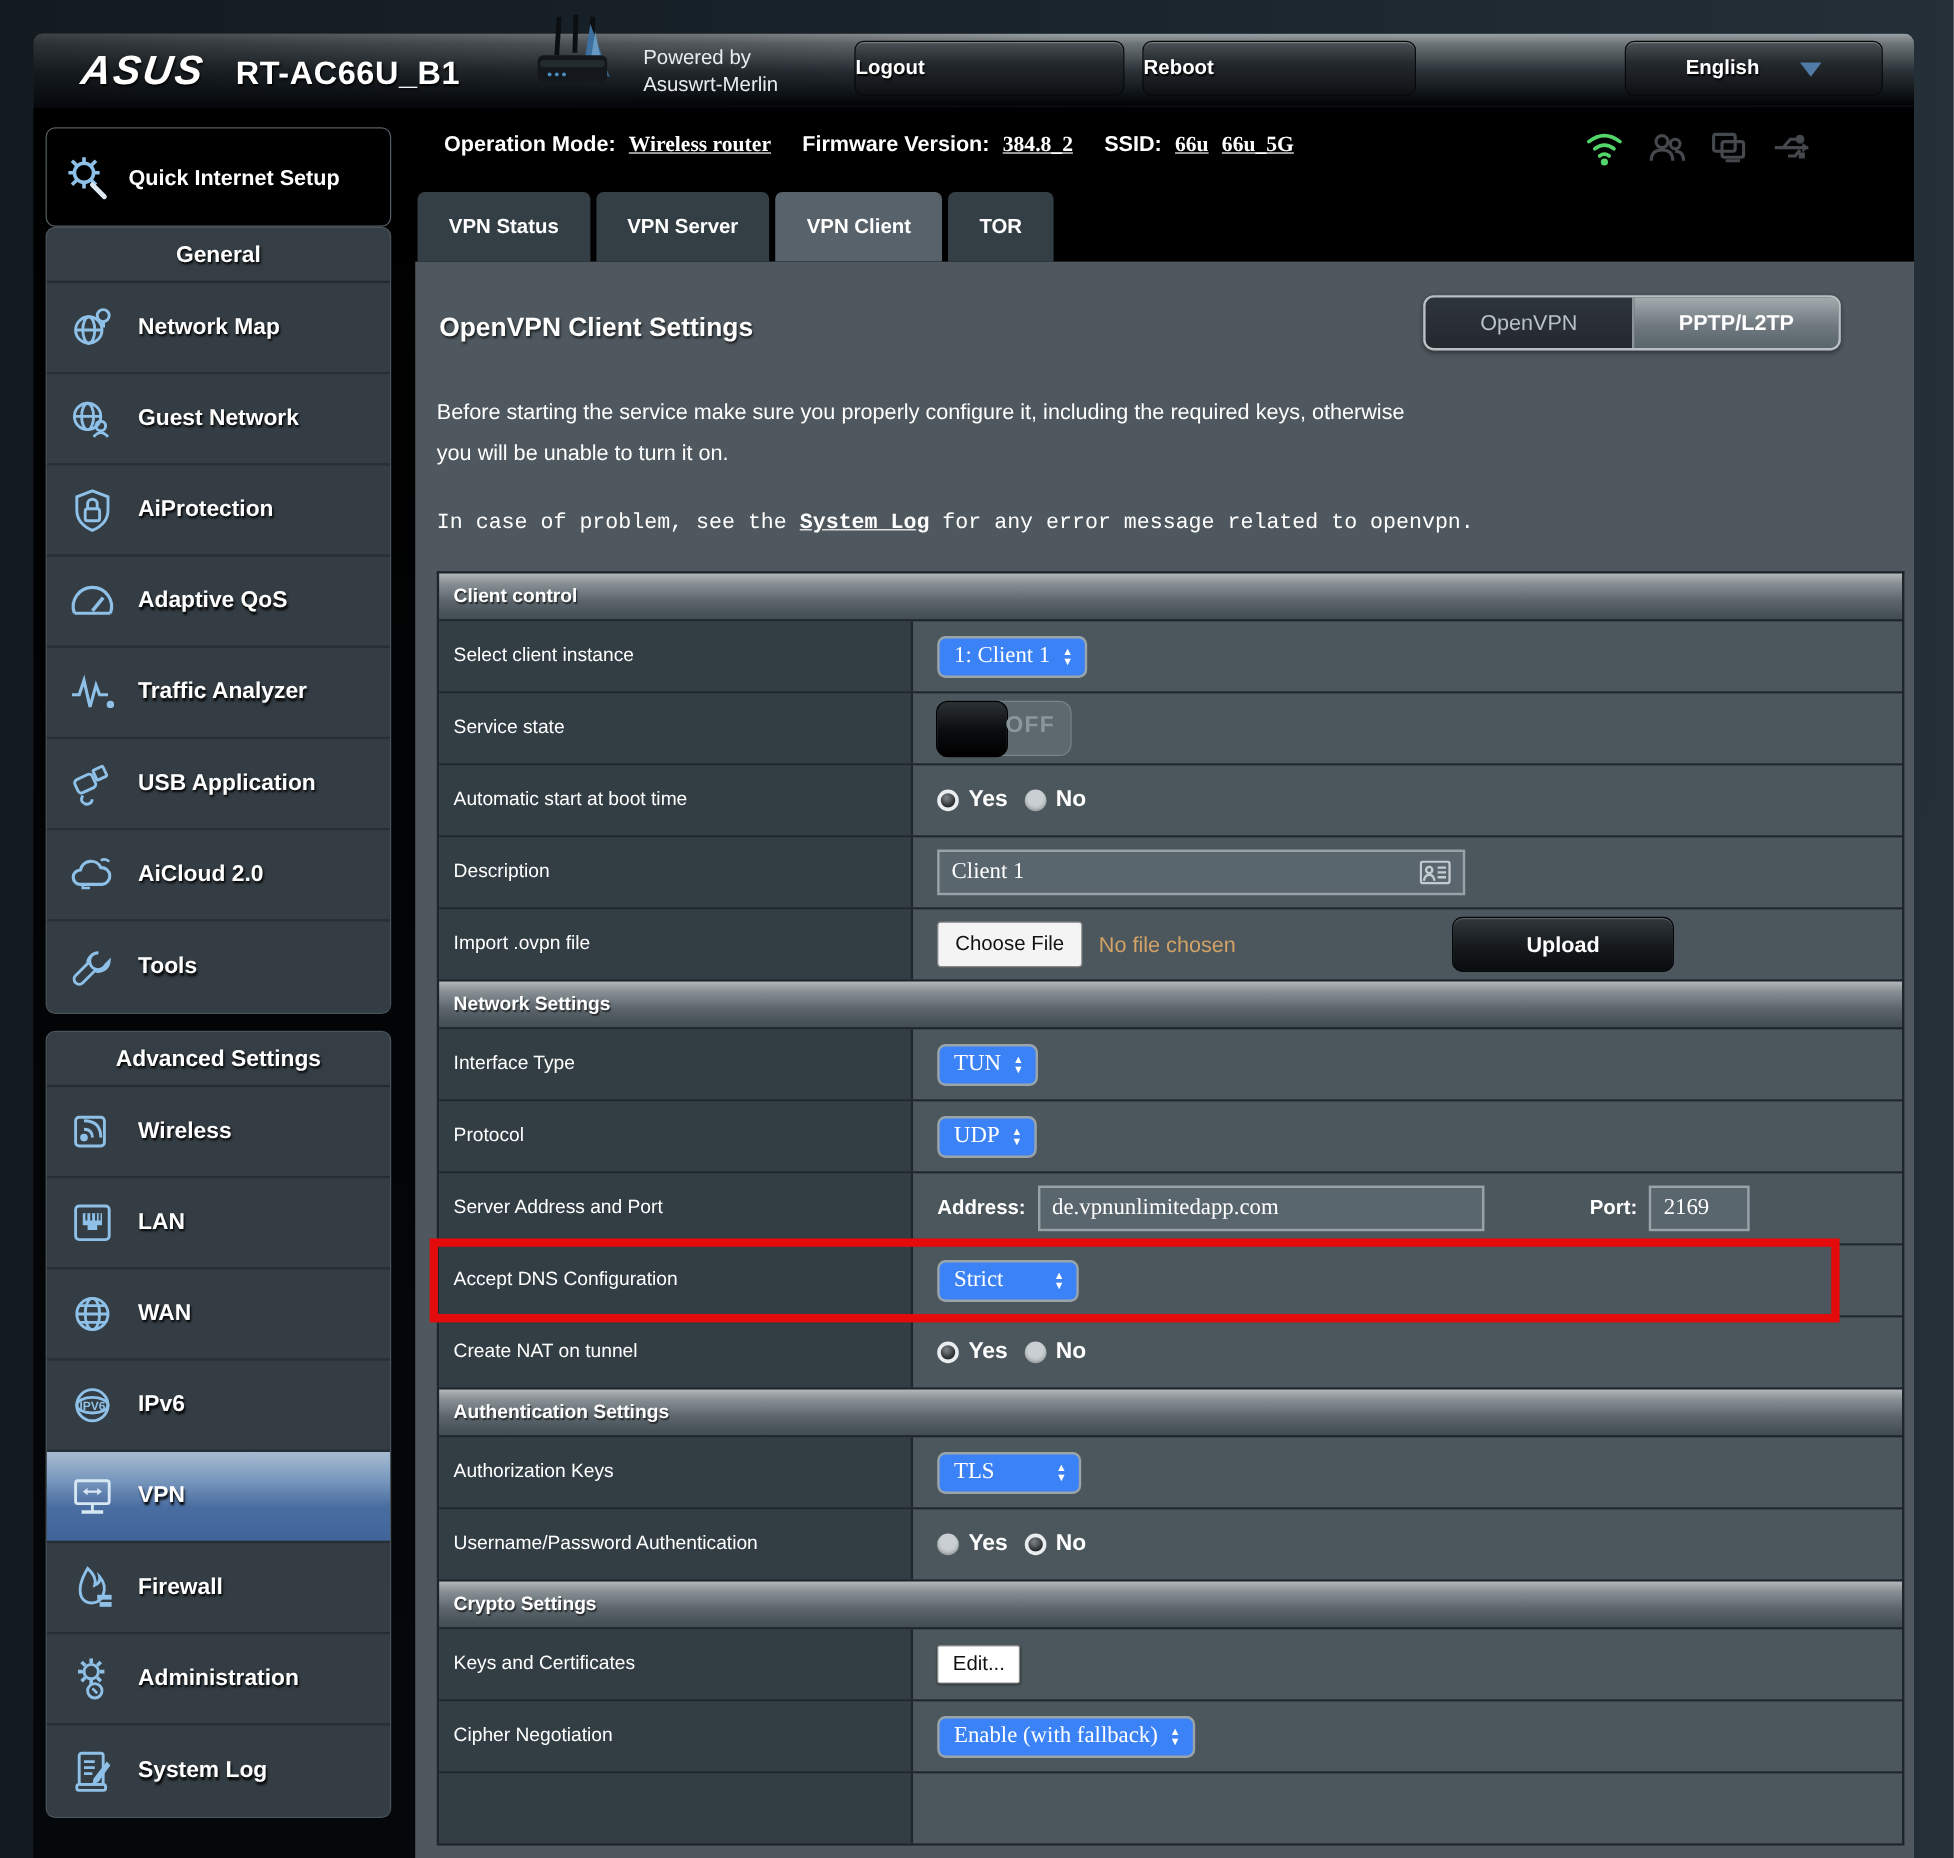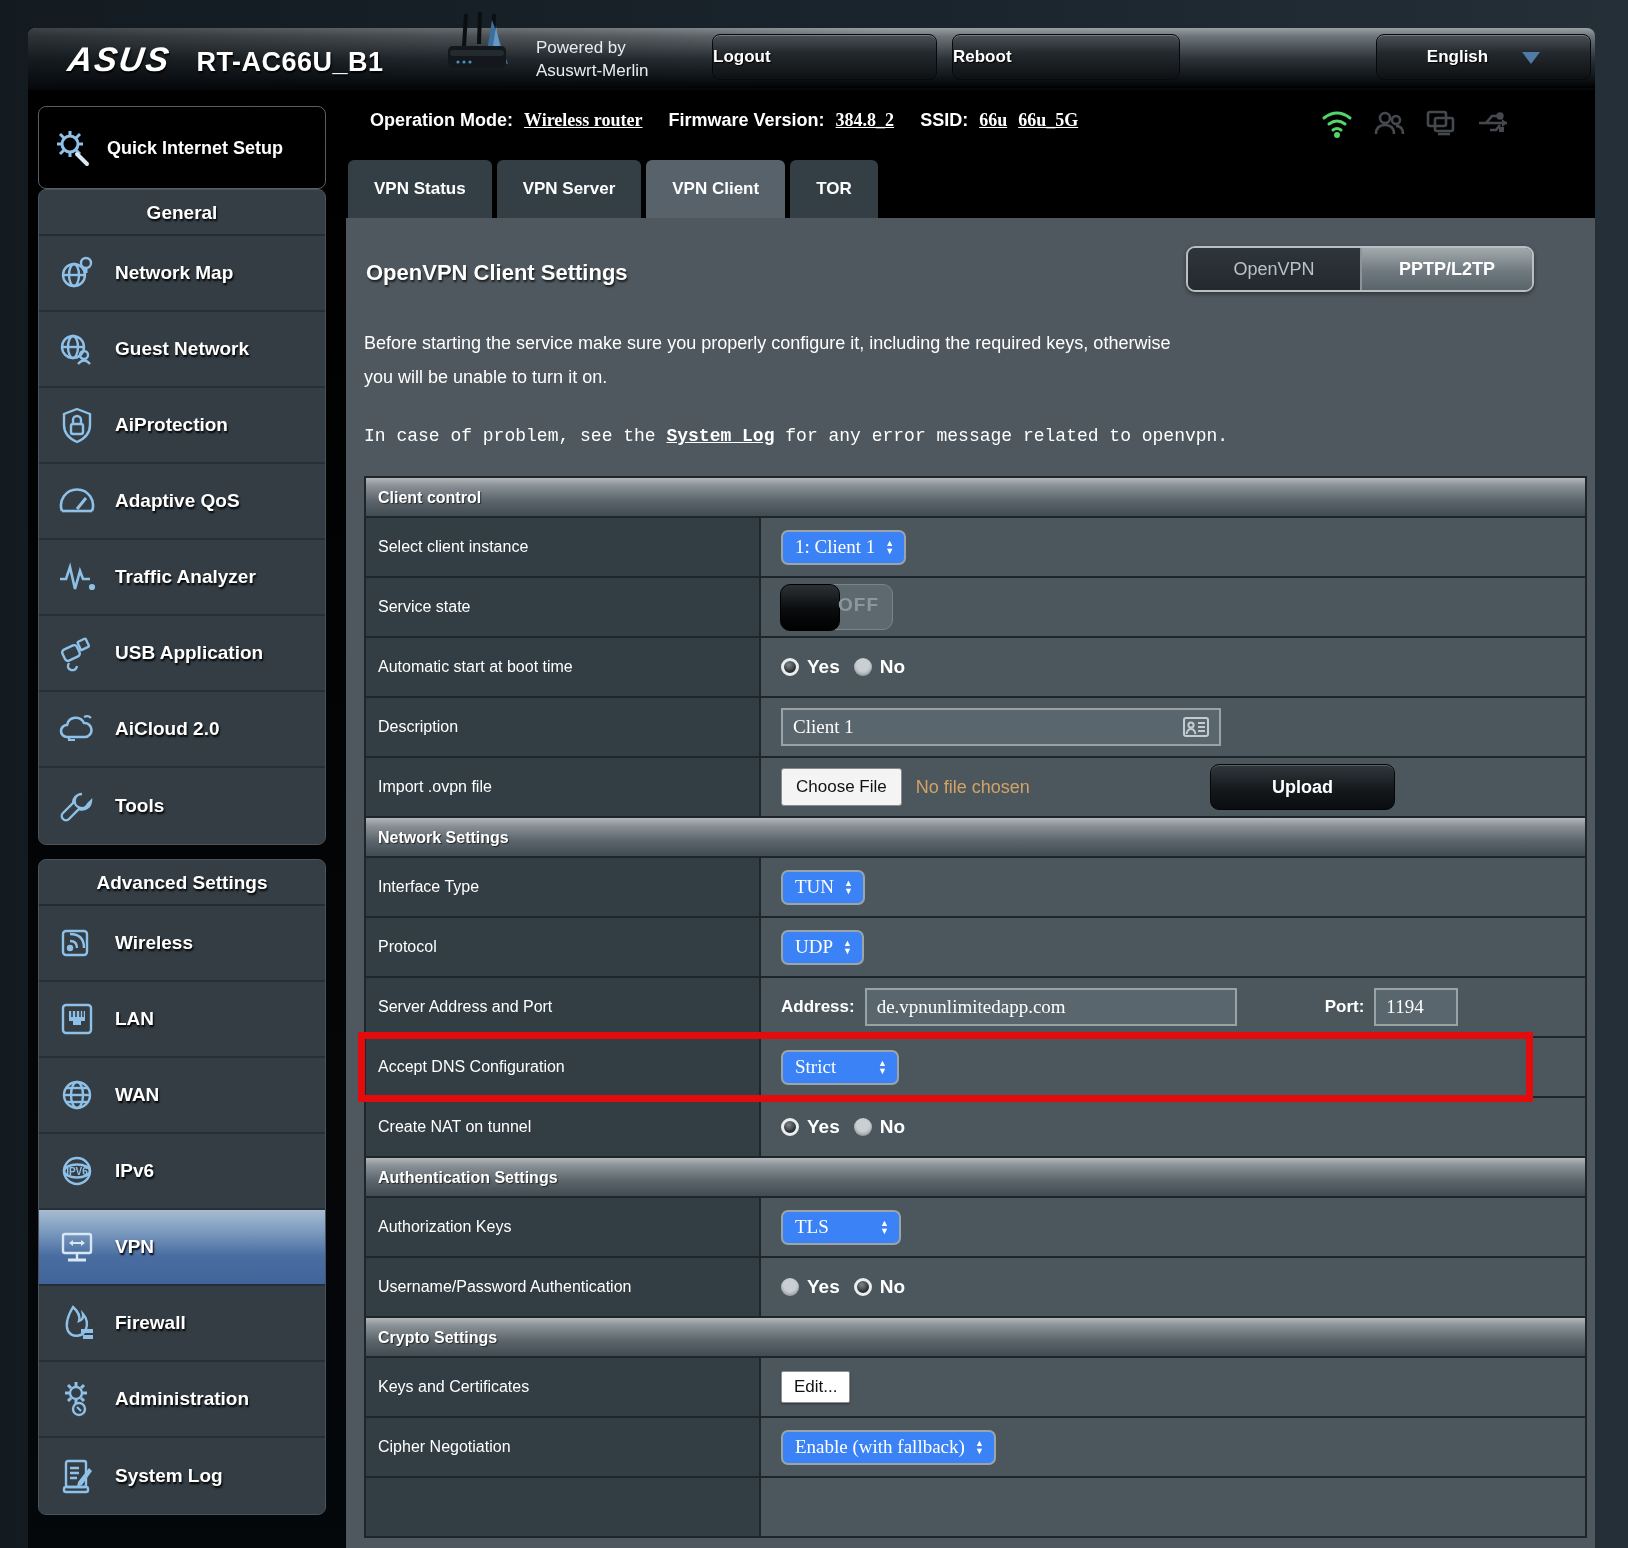--- a/index.html
+++ b/index.html
@@ -26,21 +26,21 @@
   .router-pic { position:absolute; left:408px; top:-16px; }
   .powered { position:absolute; left:508px; top:8px; font-size:17px; color:#e8ecef; line-height:23px; }
   .hbtn {
     position:absolute; top:6px; height:46px; width:225px; border-radius:8px;
     background:linear-gradient(180deg,#4a5156 0%,#24292d 40%,#0e1114 100%);
     border:1px solid #07090b; box-shadow:inset 0 1px 0 rgba(255,255,255,.25);
     color:#fff; font-weight:bold; font-size:17px; line-height:44px;
     cursor:pointer; text-shadow:1px 1px 1px #000;
   }
   .hbtn.logout { left:684px; } .hbtn.reboot { left:924px; width:228px; }
-  .lang { left:auto; right:4px; width:215px; display:flex; align-items:center; justify-content:center; gap:34px; }
+  .lang { left:auto; right:26px; width:215px; display:flex; align-items:center; justify-content:center; gap:34px; }
   .lang-caret { width:0; height:0; border-left:9px solid transparent; border-right:9px solid transparent;
     border-top:12px solid #4f7ba6; margin-top:2px; }
 
   
   .main { display:flex; background:#000; min-height:1456px; }
   .sidebar { width:318px; flex:0 0 318px; padding:16px 0 0 10px;
     background:linear-gradient(180deg,#000 0%,#05080b 100%); }
   .content { flex:1; position:relative; }
 
   
@@ -517,21 +517,21 @@
 
           <div class="row">
             <div class="cell-l">Server Address and Port</div>
             <div class="cell-r">
               <span class="addr-label">Address:</span>
               <div class="textinput addr-input">
                 <span>de.vpnunlimitedapp.com</span>
               </div>
               <span class="port-label">Port:</span>
               <div class="textinput port-input">
-                <span>1194</span>
+                <span>2169</span>
               </div>
             </div>
           </div>
 
           <div class="row dns-row">
             <div class="red-frame"></div>
             <div class="cell-l">Accept DNS Configuration</div>
             <div class="cell-r">
               <div class="selectbox" style="min-width:118px; justify-content:space-between;">
                 <span>Strict</span>

